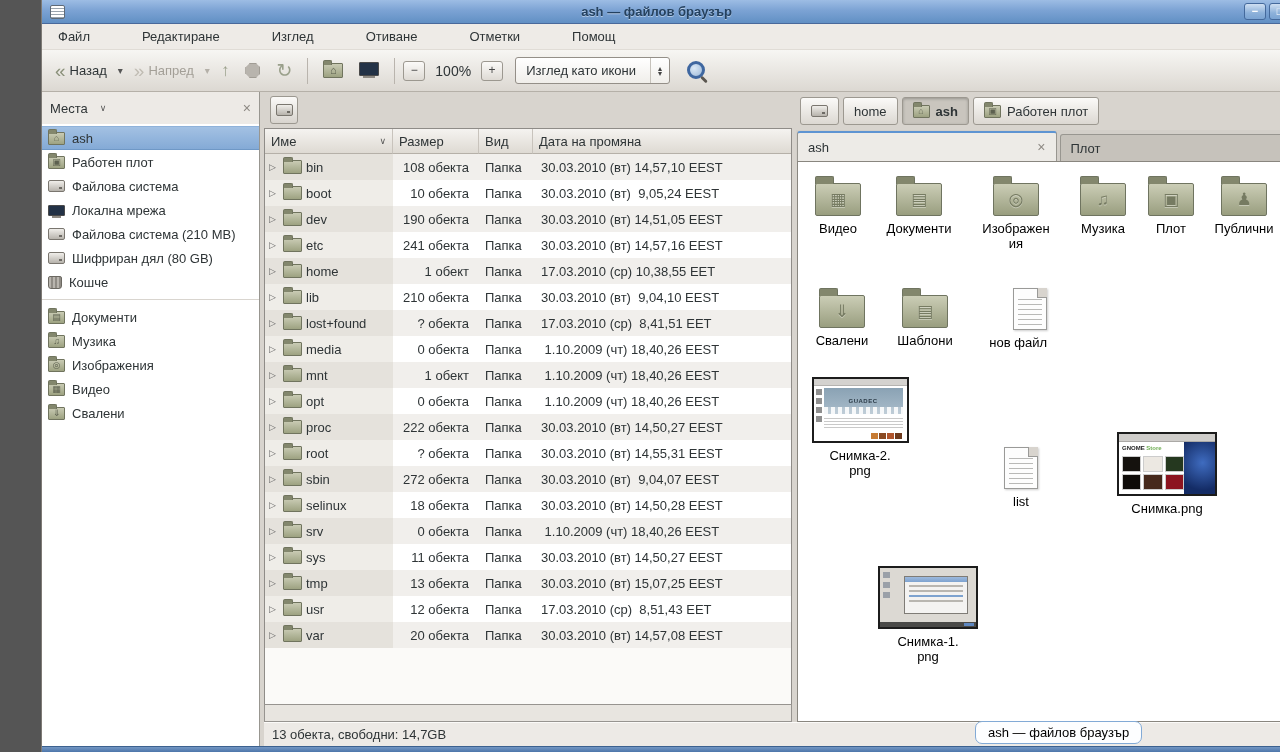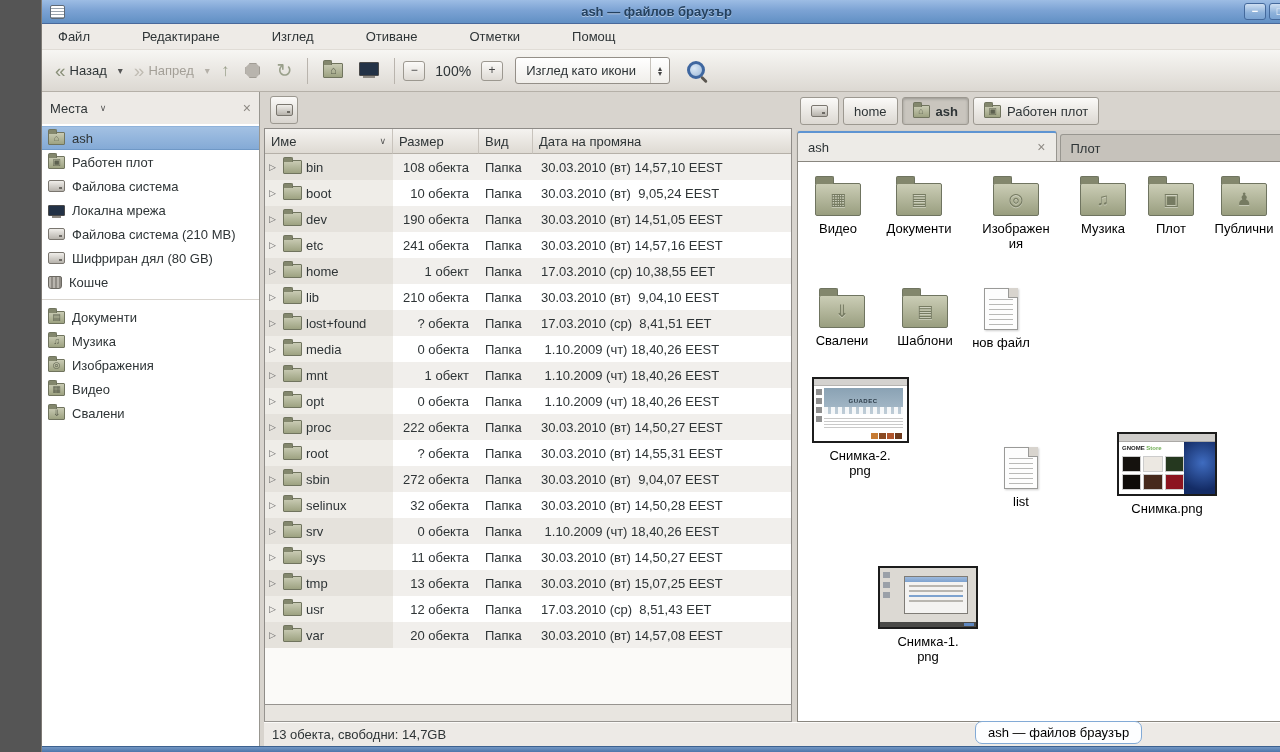--- a/index.html
+++ b/index.html
@@ -469,21 +469,21 @@
                   <span class="c-size">272 обекта</span>
                   <span class="c-type">Папка</span>
                   <span class="c-date">30.03.2010 (вт)  9,04,07 EEST</span>
                 </div>
                 <div class="trow">
                   <span class="c-name">
                     <span class="exp">▷</span>
                     <span class="mfold"></span>
                     <span>selinux</span>
                   </span>
-                  <span class="c-size">32 обекта</span>
+                  <span class="c-size">18 обекта</span>
                   <span class="c-type">Папка</span>
                   <span class="c-date">30.03.2010 (вт) 14,50,28 EEST</span>
                 </div>
                 <div class="trow">
                   <span class="c-name">
                     <span class="exp">▷</span>
                     <span class="mfold"></span>
                     <span>srv</span>
                   </span>
                   <span class="c-size">0 обекта</span>
@@ -627,21 +627,21 @@
                 </div>
               </div>
               <div class="ivitem" style="left: 88px; top: 124px;">
                 <div class="bfolder">
                   <span class="emb">▤</span>
                 </div>
                 <div class="ivlabel">
                   <div>Шаблони</div>
                 </div>
               </div>
-              <div class="ivitem" style="left: 164px; top: 124px;">
+              <div class="ivitem" style="left: 171px; top: 124px; align-items: flex-end;">
                 <div class="paper"></div>
                 <div class="ivlabel">
                   <div>нов файл</div>
                 </div>
               </div>
               <div class="ivitem" style="left: 23px; top: 215px;">
                 <div class="thumb t-guadec">
                   <div class="tg-top"></div>
                   <div class="tg-hero">GUADEC</div>
                   <div class="tg-lines"></div>

